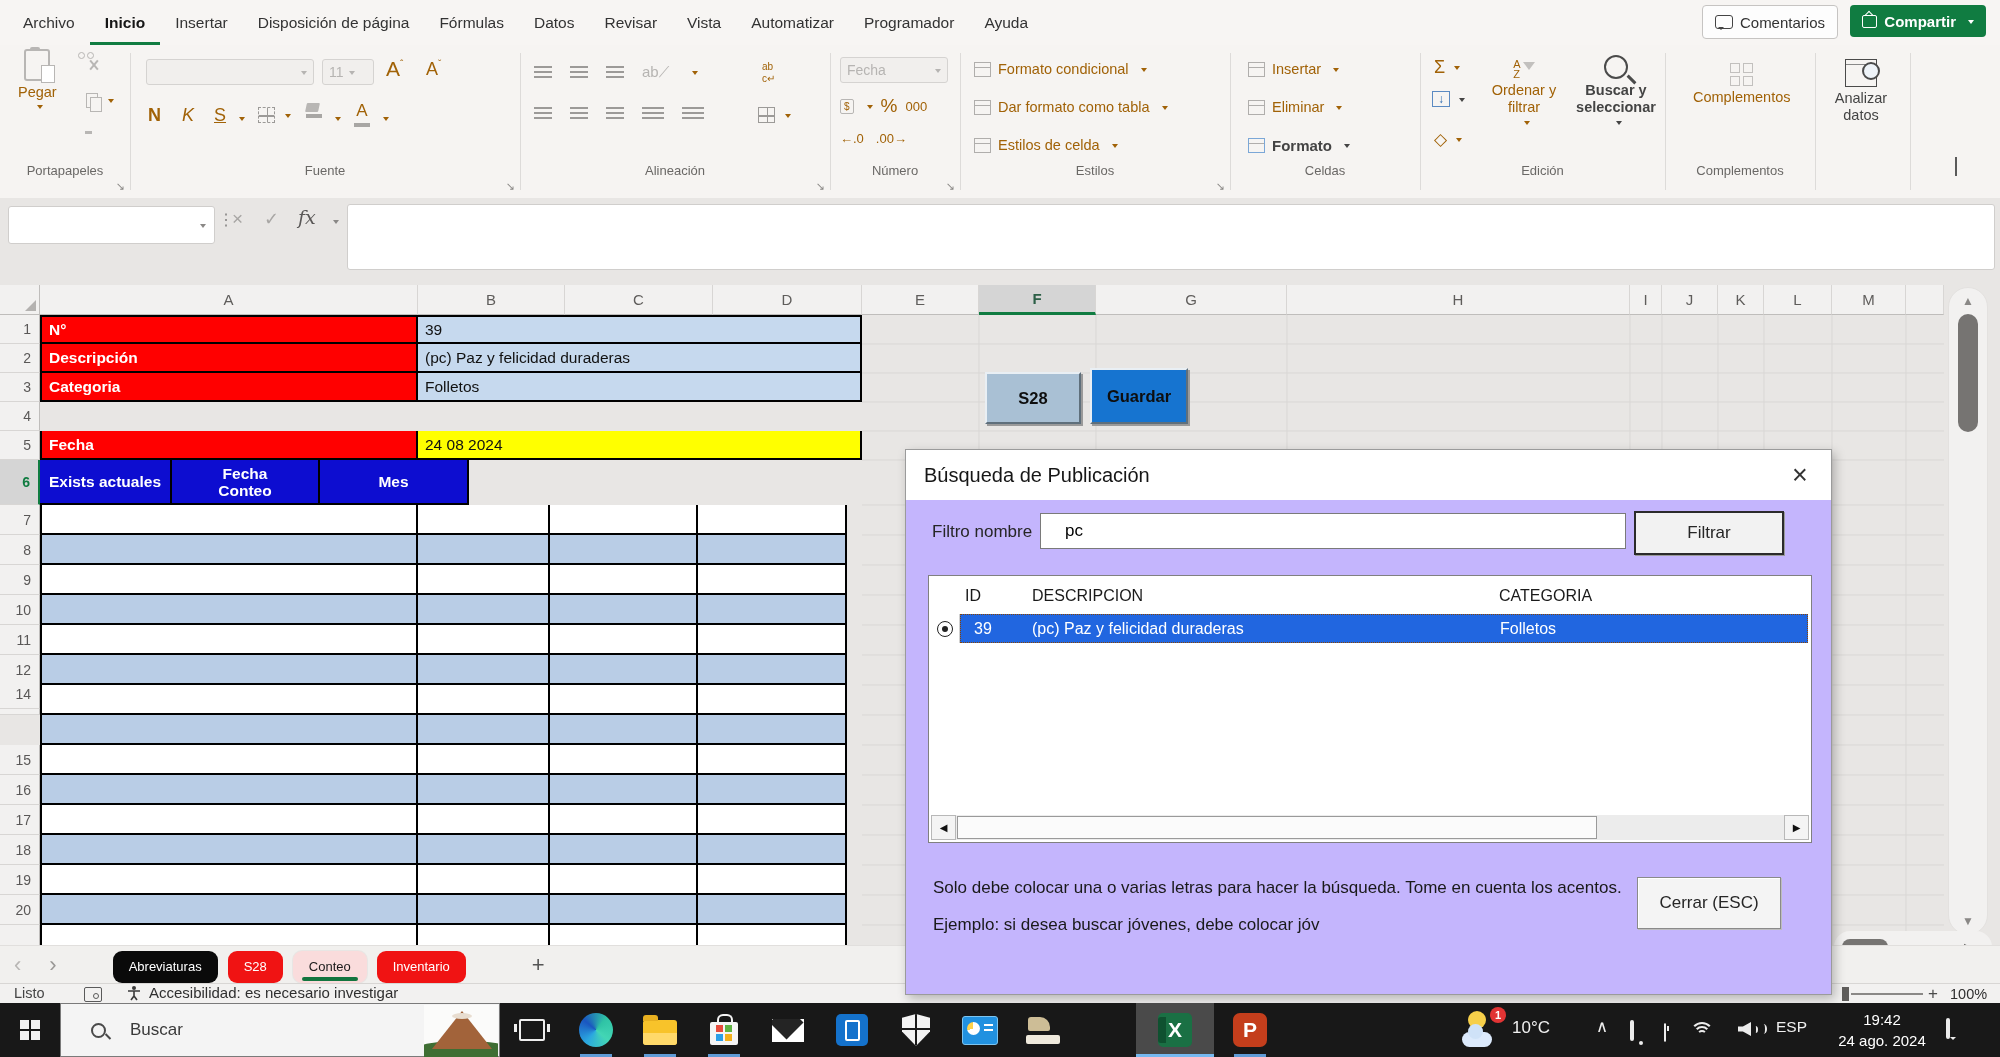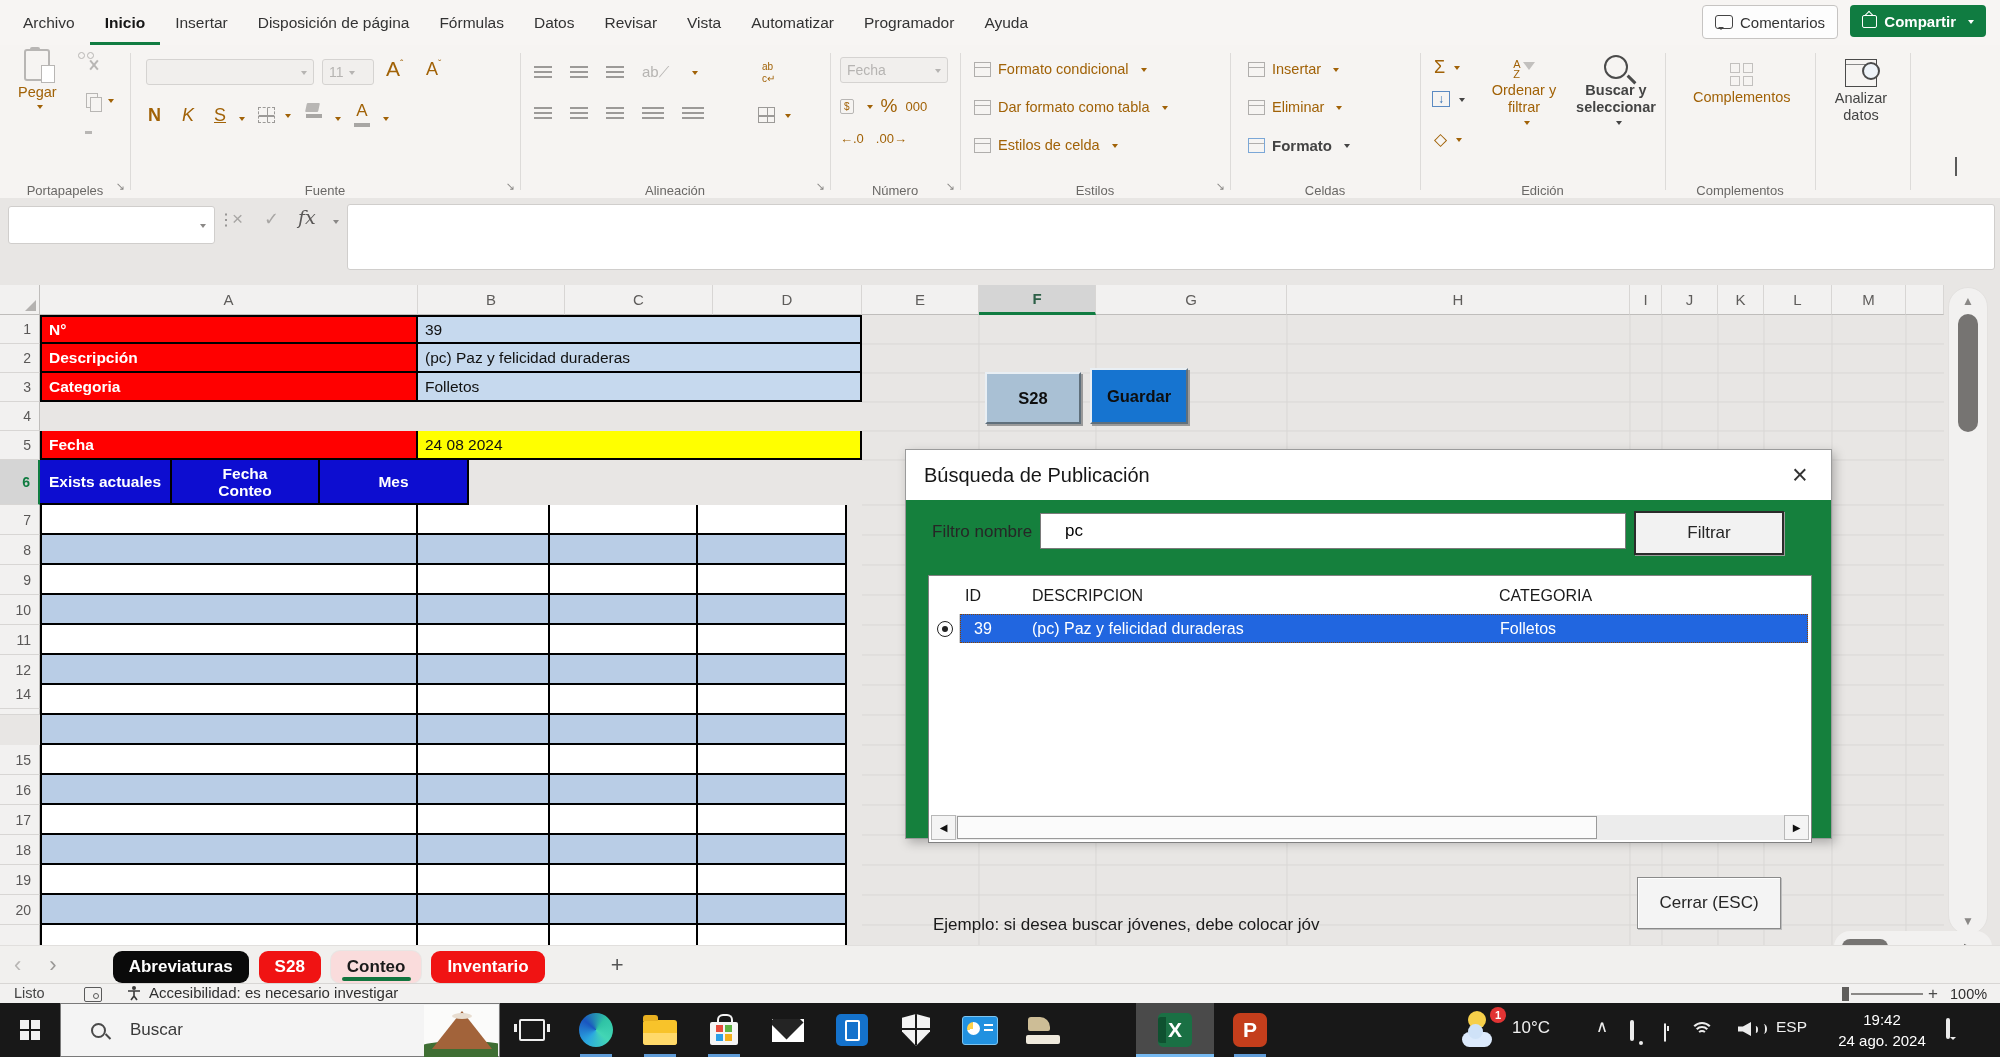--- a/index.html
+++ b/index.html
@@ -15,21 +15,21 @@
   #share-btn{right:14px;top:5px;height:32px;border-radius:4px;background:#107c41;padding:0 12px;font-size:15px;color:#fff;font-weight:600;gap:7px}
   .bubble{width:16px;height:12px;border:1.6px solid #444;border-radius:3px;position:relative}
   .bubble:after{content:"";position:absolute;left:2px;bottom:-5px;border:3px solid transparent;border-top-color:#444}
   .share-gl{width:13px;height:11px;border:1.6px solid #fff;border-radius:2px;position:relative}
   .share-gl:after{content:"";position:absolute;left:3px;top:-4px;width:5px;height:5px;border-top:1.6px solid #fff;border-right:1.6px solid #fff;transform:rotate(-45deg)}
   .car{display:inline-block;width:0;height:0;border:3.5px solid transparent;border-top:4.5px solid currentColor;margin-left:5px;transform:translateY(2px)}
   .car.w{border-top-color:#fff}
   
   #ribbon{left:0;top:45px;width:2000px;height:153px;background:#f6f4f2;border-bottom:1px solid #d5d3d1}
   .gdiv{position:absolute;top:8px;bottom:8px;width:1px;background:#dddbd9}
-  .grp-label{position:absolute;bottom:0;left:0;width:100%;text-align:center;font-size:13px;color:#6a6866}
+  .grp-label{position:absolute;bottom:20px;left:0;width:100%;text-align:center;font-size:13px;color:#6a6866}
   .launcher{position:absolute;right:5px;bottom:5px;font-size:11px;color:#8a8886}
   .dis{color:#a16207}
   .en{color:#444}
   .rbtn{display:flex;flex-direction:column;align-items:center;font-size:14.5px;gap:3px}
   .selbox{box-sizing:border-box;border:1px solid #d5d3d1;background:#f1efed;border-radius:3px;color:#b6b4b2;font-size:14px;display:flex;align-items:center;padding:0 6px;height:26px}
   .clipb{width:22px;height:28px;border:2px solid #b8b6b4;border-radius:3px;position:relative;background:#f6f4f2}
   .clipb:before{content:"";position:absolute;left:4px;top:-4px;width:10px;height:4px;background:#b8b6b4;border-radius:2px}
   .clipb:after{content:"";position:absolute;right:-7px;bottom:-4px;width:12px;height:16px;background:#fff;border:1.5px solid #b8b6b4}
   .sciss{position:relative;width:16px;height:16px}
   .sciss i{position:absolute;left:7px;top:0;width:2px;height:12px;background:#b8b6b4}
@@ -93,21 +93,21 @@
   
   #vscroll{left:1948px;top:287px;width:40px;height:648px;background:#f2f1f0;border:1px solid #e3e1df;border-radius:20px;box-sizing:border-box}
   .scar{position:absolute;left:0;width:100%;text-align:center;font-size:12px;color:#8a8886}
   #vthumb{position:absolute;left:9px;top:26px;width:20px;height:118px;background:#767472;border-radius:10px}
   #hscroll-track{left:1834px;top:931px;width:158px;height:32px;background:#f2f1f0;border-radius:16px}
   #hthumb{position:absolute;left:8px;top:8px;width:46px;height:16px;background:#767472;border-radius:8px}
   #hscroll-right{position:absolute;right:18px;top:9px;font-size:13px;color:#6a6866}
   
   #tabbar{left:0;top:945px;width:2000px;height:38px;background:#f1f0ee;border-top:1px solid #e1dfdd}
   .tnav{font-size:22px;color:#9a9896;padding:0 14px}
-  .stab{height:32px;margin-top:3px;border-radius:9px;display:flex;align-items:center;justify-content:center;font-size:17px;font-weight:bold;color:#fff;padding:0 16px;margin-right:10px;position:relative}
+  .stab{height:32px;margin-top:3px;border-radius:9px;display:flex;align-items:center;justify-content:center;font-size:13px;font-weight:normal;color:#fff;padding:0 16px;margin-right:10px;position:relative}
   .stab.black{background:#0a0a0a}
   .stab.red{background:#f01313}
   .stab.active{background:#fadcdc;color:#1a1a1a;box-shadow:0 0 0 1px #e8e6e4}
   .stab.active:after{content:"";position:absolute;left:12%;right:12%;bottom:2px;height:4px;border-radius:2px;background:#13753f}
   #addsheet{font-size:22px;color:#555;margin-left:56px;font-weight:normal}
   
   #statusbar{left:0;top:983px;width:2000px;height:20px;background:#f2f1f0;border-top:1px solid #d8d6d4;font-size:14.5px;color:#444}
   #macroicon{width:16px;height:13px;border:1.5px solid #5a5a5a;border-radius:2px;position:relative}
   #macroicon:after{content:"";position:absolute;right:2px;bottom:2px;width:4px;height:4px;border:1.2px solid #5a5a5a;border-radius:50%}
   #zoomline{position:absolute;left:1851px;top:9px;width:72px;height:2px;background:#8a8886}
@@ -172,21 +172,21 @@
   .wifiicon i:nth-child(1){width:20px;height:20px;top:0}
   .wifiicon i:nth-child(2){width:13px;height:13px;top:4px}
   .wifiicon i:nth-child(3){width:6px;height:6px;top:8px}
   .volicon{display:flex;align-items:center;gap:2px}
   .volicon b{width:13px;height:14px;background:#ececec;clip-path:polygon(0 32%,38% 32%,100% 0,100% 100%,38% 68%,0 68%)}
   .volicon i{width:5px;height:10px;border-right:2px solid #ececec;border-radius:50%}
   #clockblock{left:1832px;top:6px;width:100px;text-align:center;color:#fff;font-size:15px;line-height:21px}
   .actionicon{width:23px;height:19px;border:2px solid #ececec;border-radius:2px;position:relative}
   .actionicon:after{content:"";position:absolute;left:2px;bottom:-6px;border:3.5px solid transparent;border-top-color:#ececec}
   
-  #dialog{left:905px;top:449px;width:927px;height:390px;background:#15803d;border:1px solid #9b9b9b;box-shadow:3px 4px 10px rgba(0,0,0,.25);z-index:20;box-sizing:border-box}
+  #dialog{left:905px;top:449px;width:927px;height:546px;background:#c4b5fd;border:1px solid #9b9b9b;box-shadow:3px 4px 10px rgba(0,0,0,.25);z-index:20;box-sizing:border-box}
   #dlg-titlebar{position:absolute;left:0;top:0;width:100%;height:50px;background:#fff}
   #dlg-title{position:absolute;left:18px;top:0;height:50px;display:flex;align-items:center;font-size:20px;color:#161616}
   #dlg-x{position:absolute;right:12px;top:6px;width:38px;height:38px;display:flex;align-items:center;justify-content:center;font-size:27px;color:#333}
   #dlg-filterlabel{position:absolute;left:26px;top:72px;font-size:17px}
   .dlg-input{position:absolute;left:134px;top:63px;width:586px;height:36px;box-sizing:border-box;border:1px solid #7a7a7a;background:#fff;font-size:17px;padding:0 24px;font-family:"Liberation Sans",sans-serif}
   #dlg-filtrar{position:absolute;left:728px;top:61px;width:146px;height:40px;background:#f2f2f2;border:2px solid #2b2b2b;font-size:17px;display:flex;align-items:center;justify-content:center;box-shadow:1px 1px 0 #9a9a9a}
   #dlg-list{position:absolute;left:22px;top:125px;width:884px;height:268px;background:#fff;border:1px solid #808080;box-sizing:border-box}
   .dlg-colhdr{position:absolute;top:11px;font-size:16px;color:#1a1a1a}
   #dlg-row{position:absolute;left:31px;top:38px;right:3px;height:29px;background:#2166e0;color:#fff;display:flex;align-items:center;font-size:16px;outline:1px dotted #8b4500;outline-offset:-1px}
   #dlg-selcol{position:absolute;left:2px;top:38px;width:28px;height:29px;border-right:1px solid #d0d0d0;display:flex;align-items:center;justify-content:center}
@@ -662,20 +662,21 @@
       <span style="width:468px">(pc) Paz y felicidad duraderas</span>
       <span>Folletos</span>
     </div>
     <div id="dlg-hscroll">
       <div class="dlg-sbtn" style="left:0">◀</div>
       <div id="dlg-hthumb"></div>
       <div class="dlg-sbtn" style="right:0">▶</div>
     </div>
   </div>
 
+  <div class="dlg-note" style="top:428px">Solo debe colocar una o varias letras para hacer la búsqueda. Tome en cuenta los acentos.</div>
   <div class="dlg-note" style="top:465px">Ejemplo: si desea buscar jóvenes, debe colocar jóv</div>
   <div id="dlg-cerrar">Cerrar (ESC)</div>
 </div>
 
 <div id="taskbar" class="abs">
   <div id="tb-start" class="abs">
       <span class="winlogo">
         <i></i>
         <i></i>
         <i></i>

